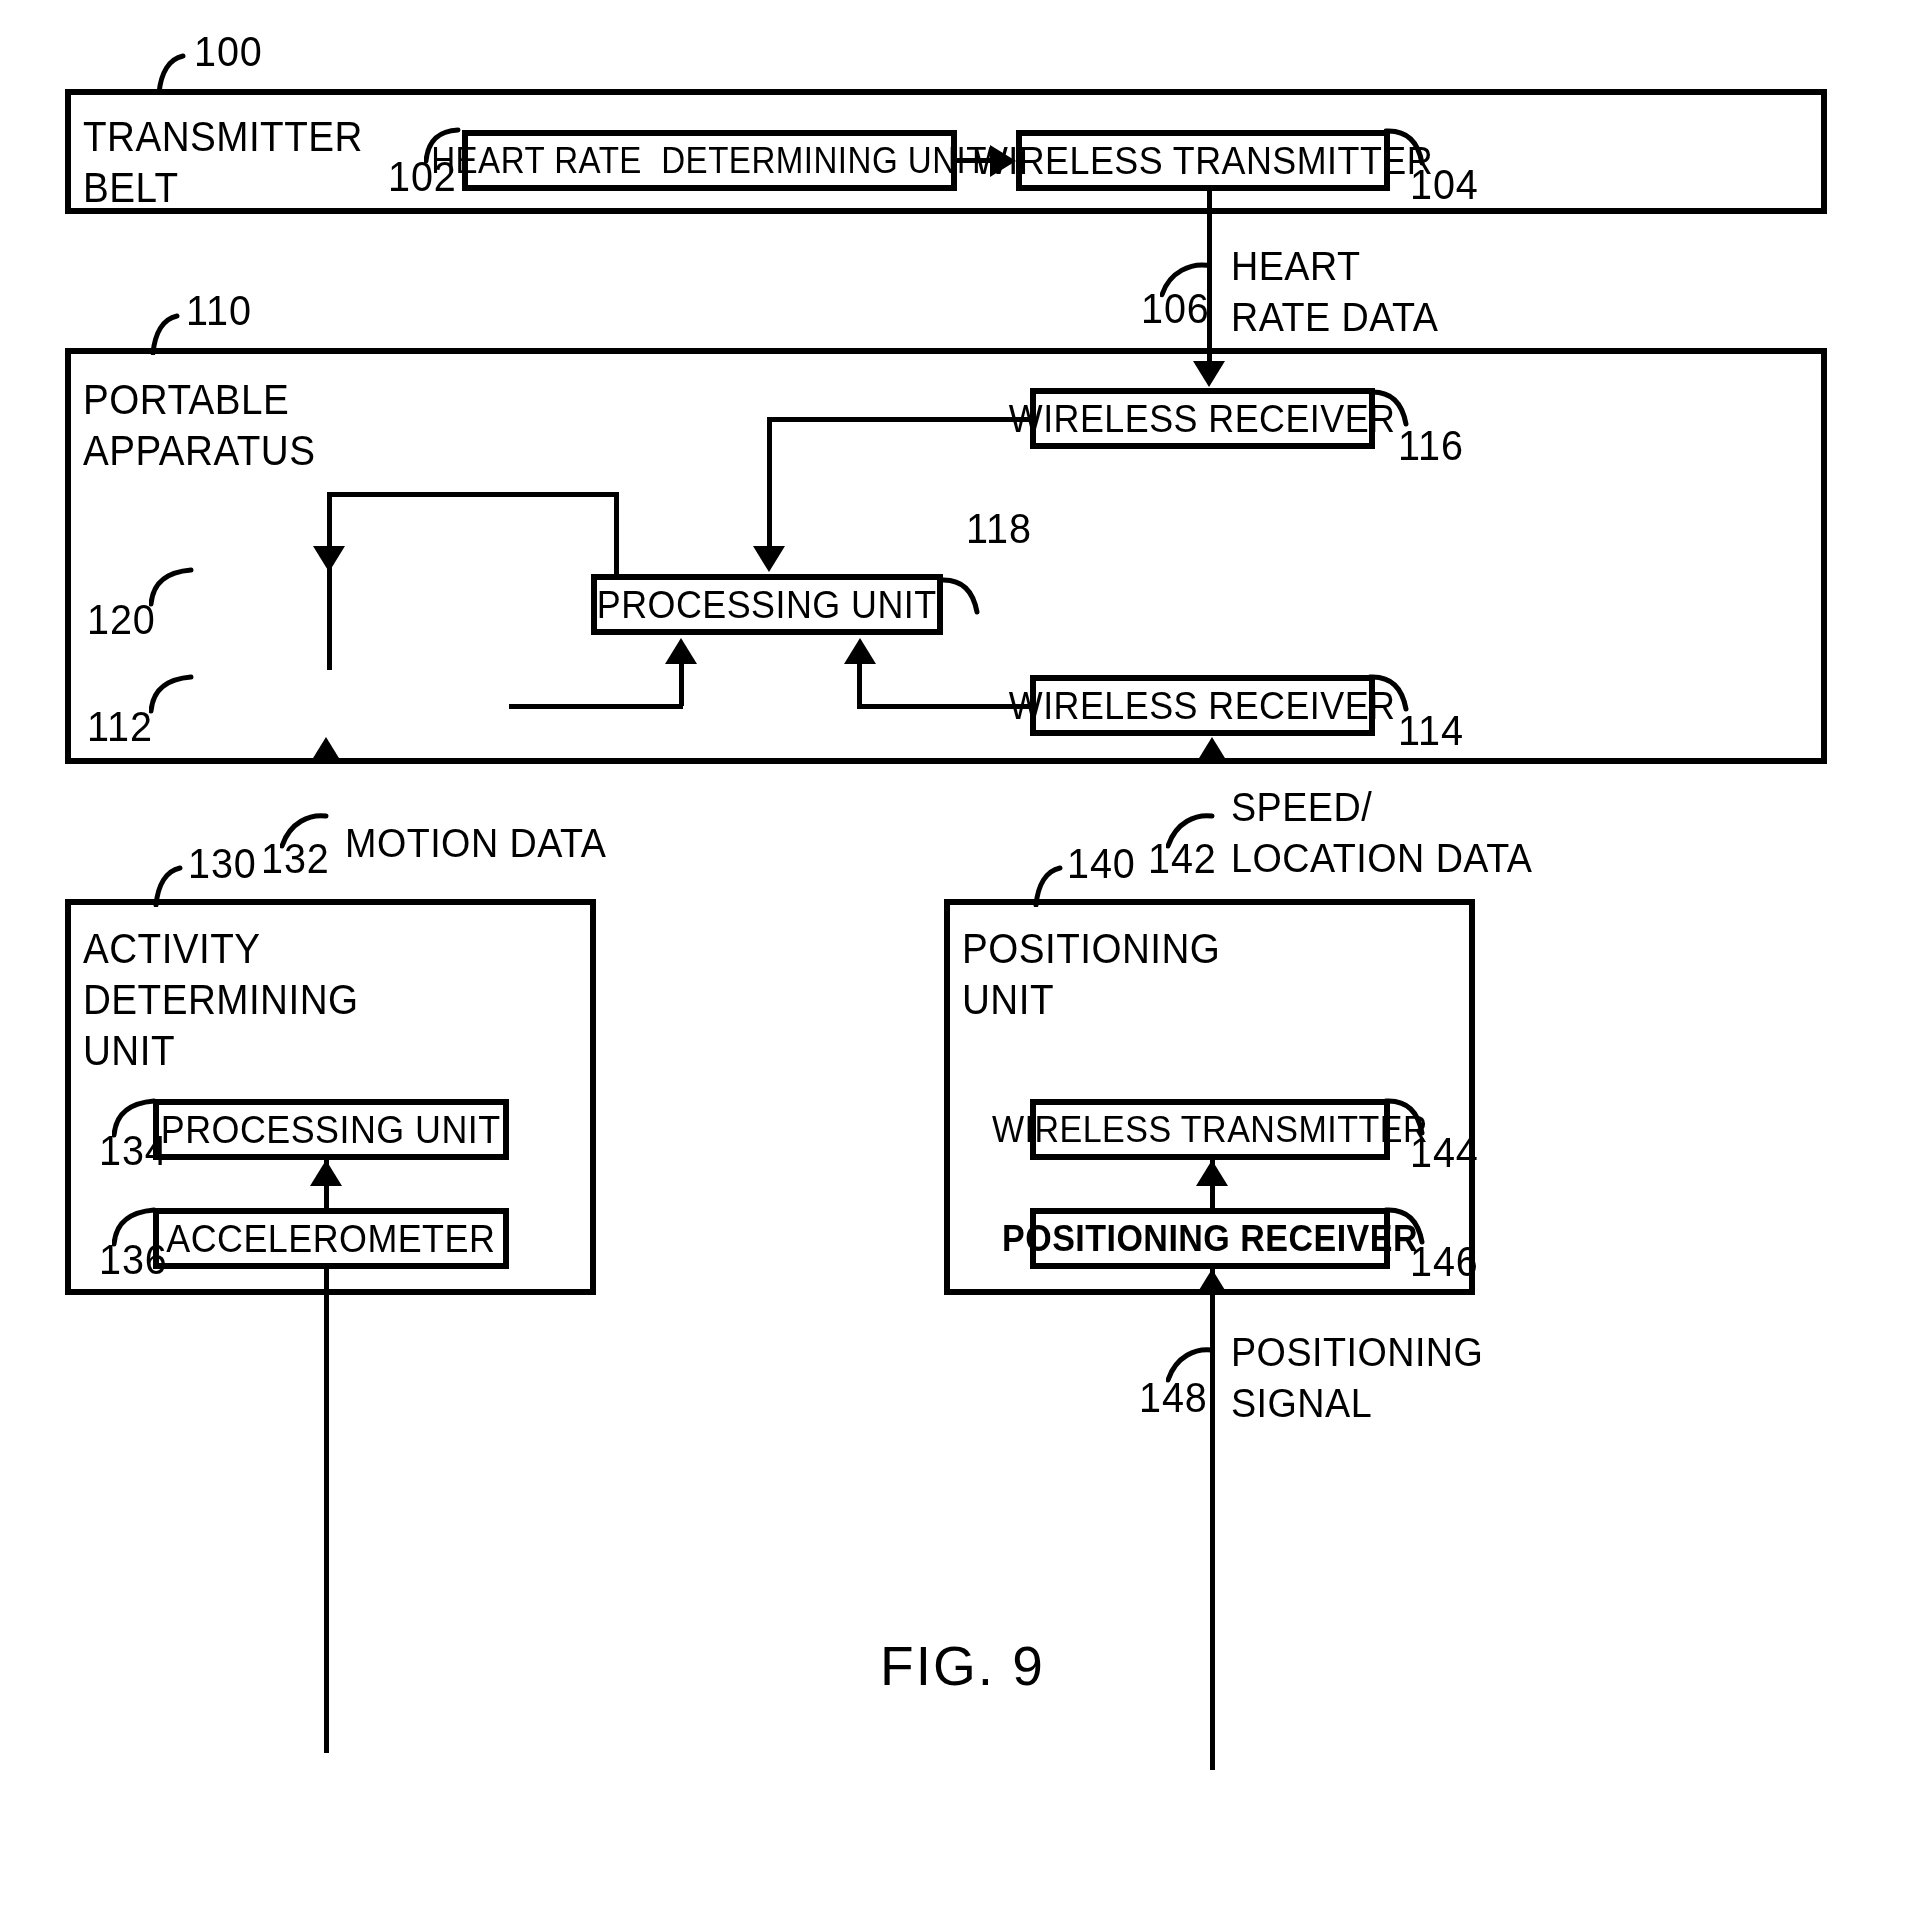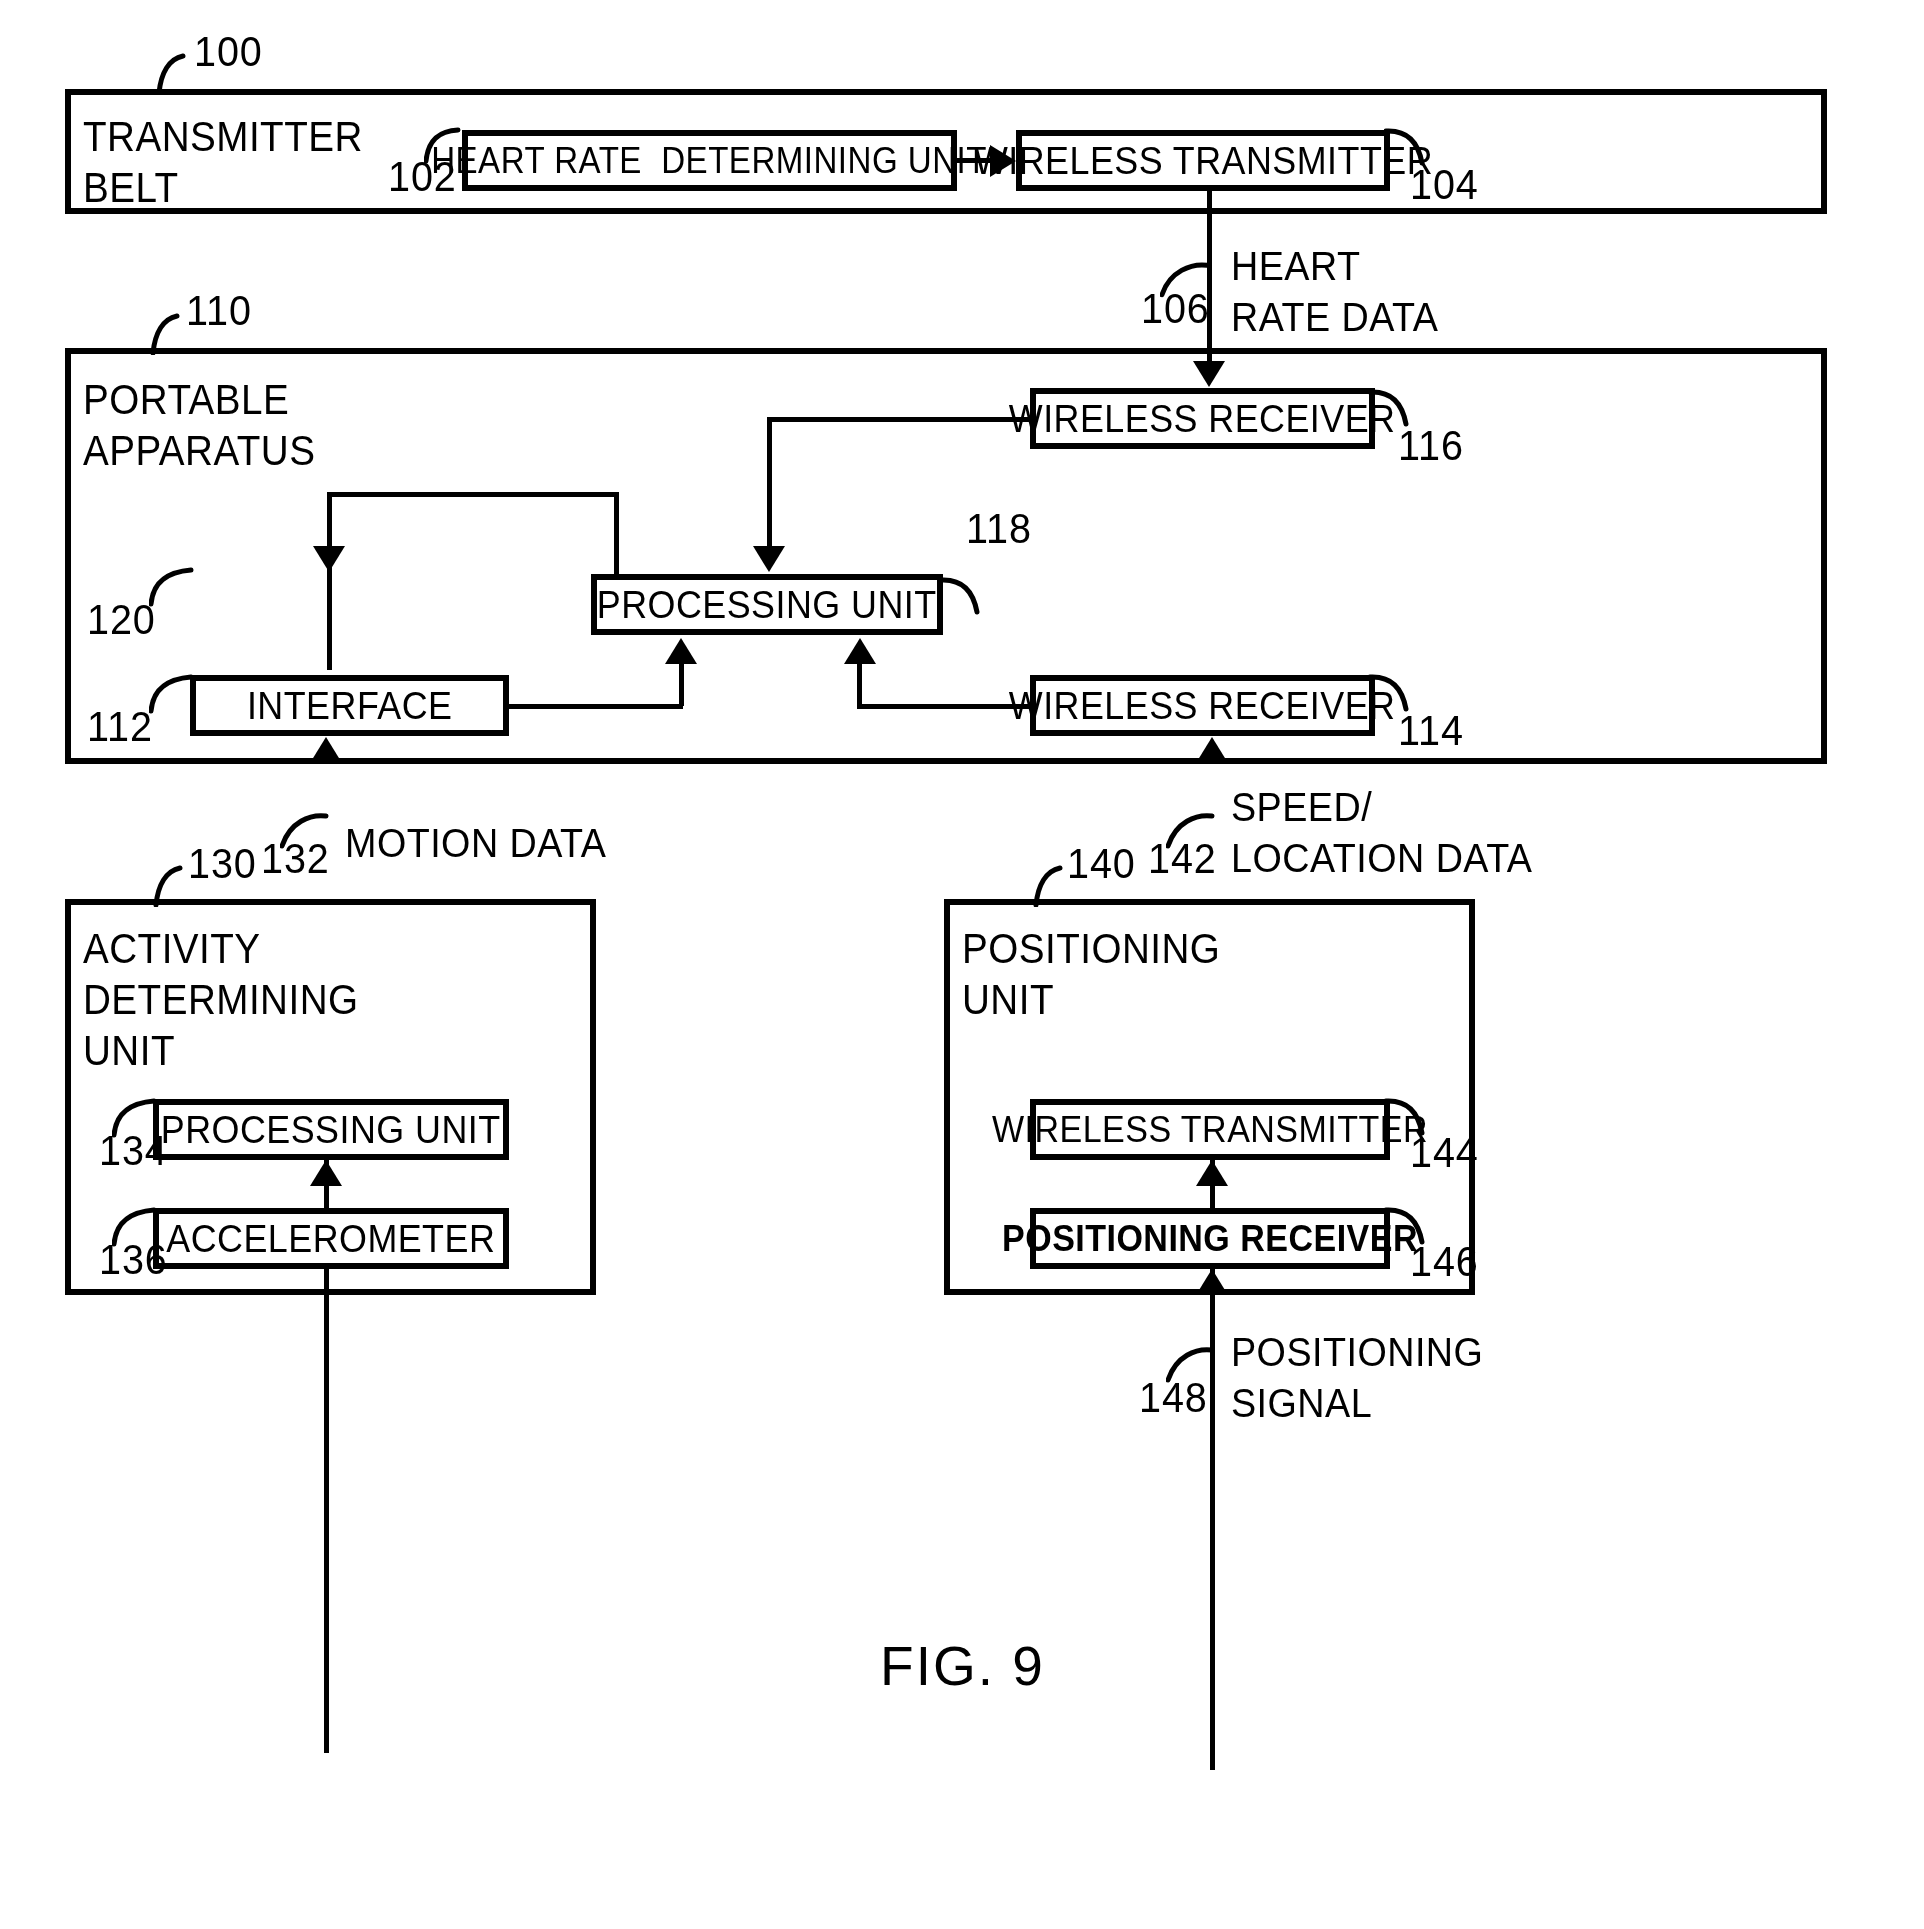--- a/index.html
+++ b/index.html
@@ -211,23 +211,20 @@
   <div class="line-h" style="left:591px; top:492px; width:28px;"></div>
   <div class="line-v" style="left:614px; top:492px; height:83px;"></div>
 
   <div class="hook" style="left:149px; top:564px;">
     <svg width="46" height="44" viewBox="0 0 46 44">
       <path d="M2 40 C4 18 18 8 42 6" stroke="#000" stroke-width="5" fill="none" stroke-linecap="round"></path>
     </svg>
   </div>
   <div class="ref-num" style="left:87px; top:598px;">120</div>
 
-  <div class="unit-box" style="left:190px; top:675px; width:319px; height:61px;">
-    <span class="unit-label">INTERFACE</span>
-  </div>
   <div class="hook" style="left:149px; top:671px;">
     <svg width="46" height="44" viewBox="0 0 46 44">
       <path d="M2 40 C4 18 18 8 42 6" stroke="#000" stroke-width="5" fill="none" stroke-linecap="round"></path>
     </svg>
   </div>
   <div class="ref-num" style="left:87px; top:705px;">112</div>
 
   <div class="line-h" style="left:509px; top:704px; width:174px;"></div>
   <div class="line-v" style="left:679px; top:661px; height:45px;"></div>
   <div class="arrow arrow-up" style="left:665px; top:638px;"></div>

